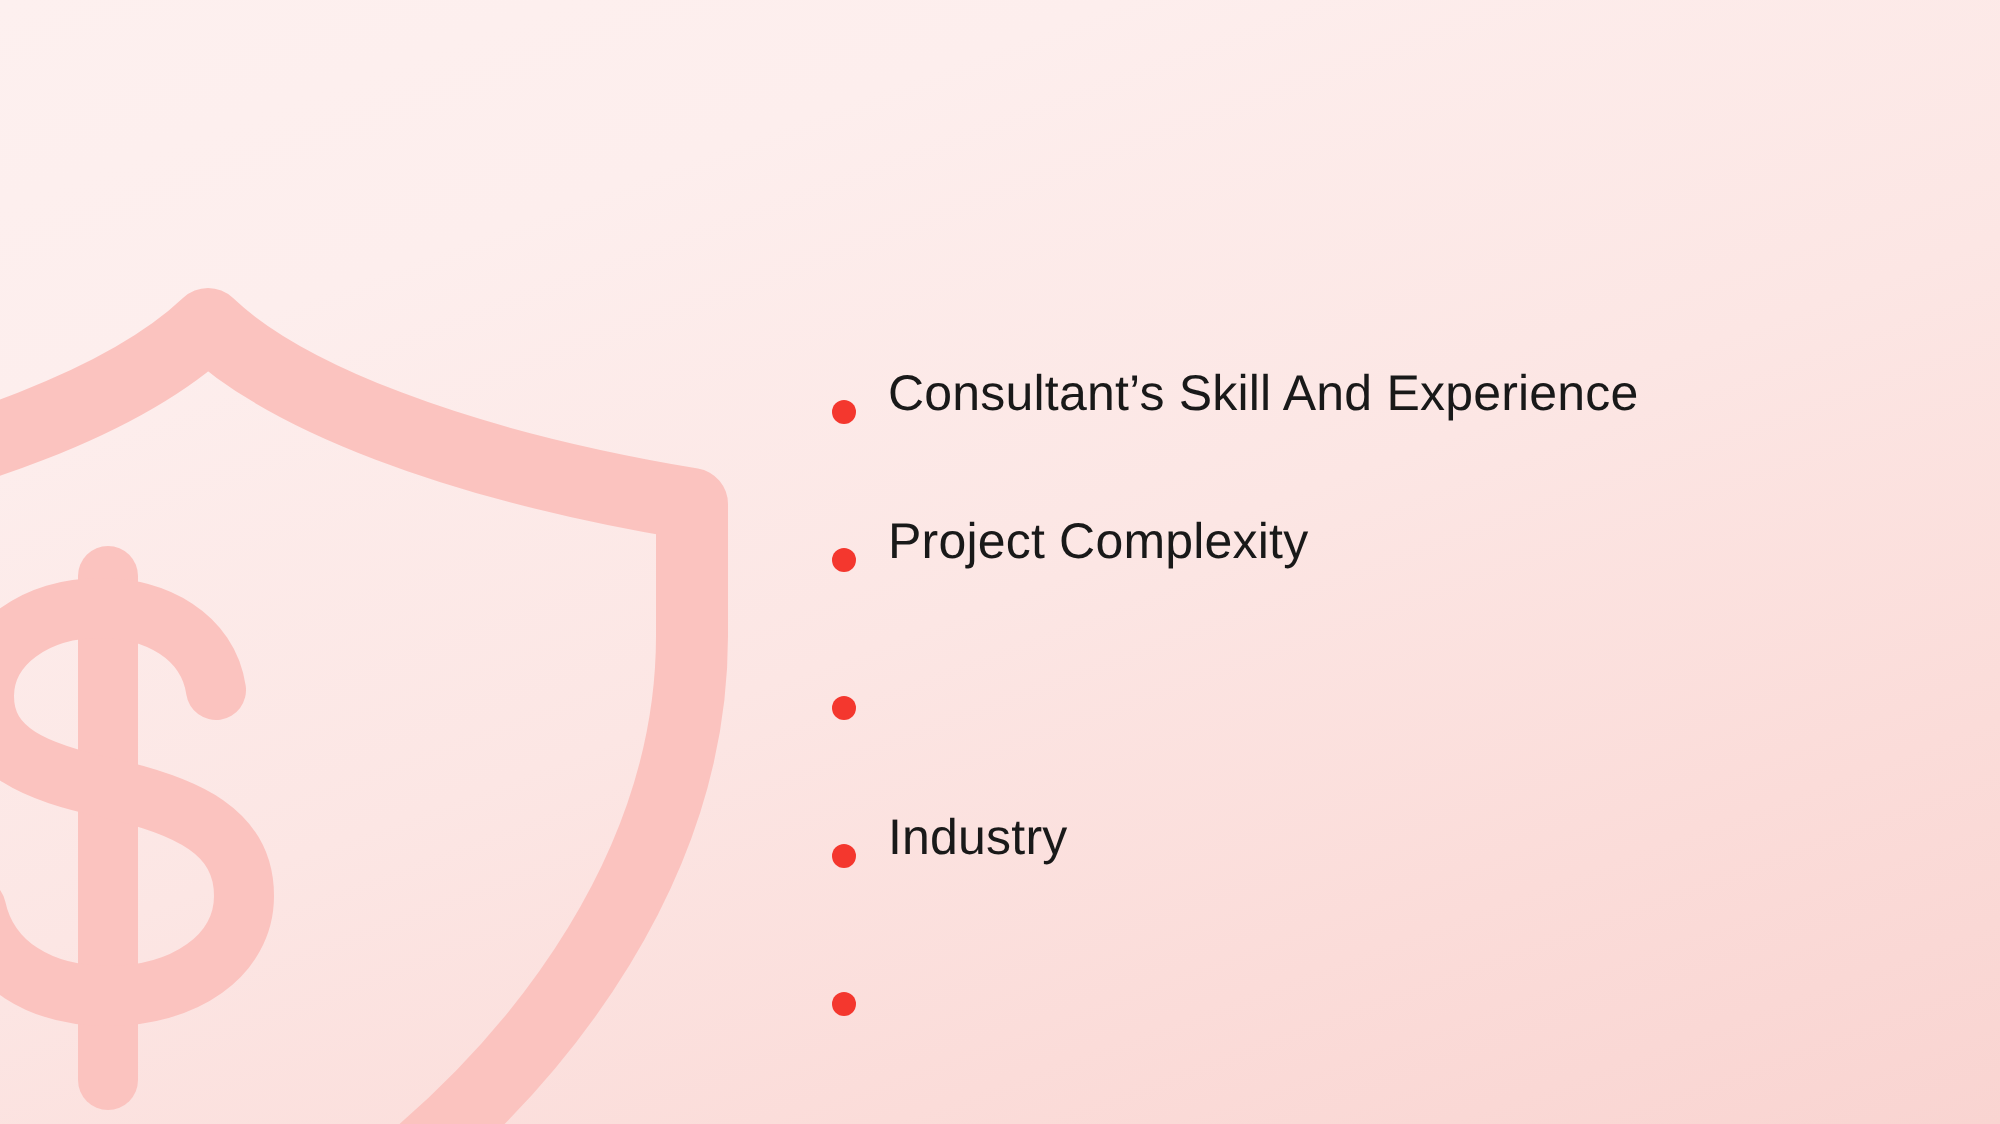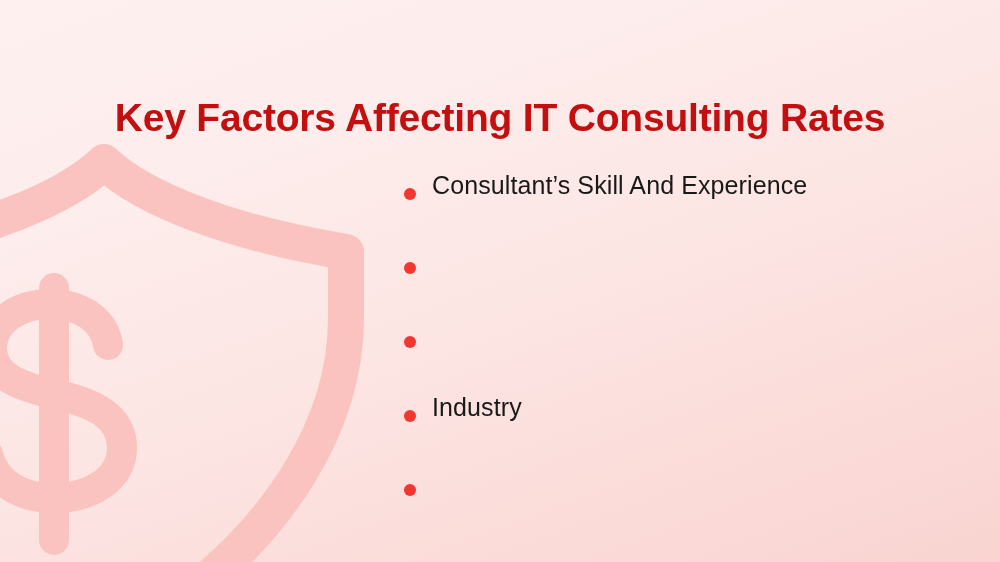--- a/index.html
+++ b/index.html
@@ -57,21 +57,21 @@
     color: #c20f10;
     white-space: nowrap;
   }
 
   
   #factor-list {
     position: absolute;
     left: 392px;
     top: 166px;
     width: 560px;
-    margin: 4px;
+    margin: 16px;
     padding: 0;
     list-style: none;
   }
   .factor-item {
     position: relative;
     height: 74px;
     padding-left: 36px;
     display: flex;
     align-items: flex-start;
   }
@@ -112,31 +112,31 @@
                  C 178 190, 152 176, 124 176
                  C 92 176, 66 194, 66 220
                  C 66 248, 92 258, 128 266
                  C 168 275, 196 288, 196 320
                  C 196 350, 166 370, 128 370
                  C 94 370, 68 354, 62 326" fill="none" stroke="#fbc3bf" stroke-width="30" stroke-linecap="round" stroke-linejoin="round"></path>
       </g>
     </svg>
   </div>
 
-  <h1 id="slide-title">Key Factors Affecting IT Consulting Rates</h1>
 
   <ul id="factor-list">
 
     <li class="factor-item">
       <span class="factor-bullet"></span>
       <span class="factor-label">Consultant’s Skill And Experience</span>
     </li>
 
     <li class="factor-item">
       <span class="factor-bullet"></span>
+      <span class="factor-label">Project Complexity</span>
     </li>
 
     <li class="factor-item">
       <span class="factor-bullet"></span>
     </li>
 
     <li class="factor-item">
       <span class="factor-bullet"></span>
       <span class="factor-label">Industry</span>
     </li>

